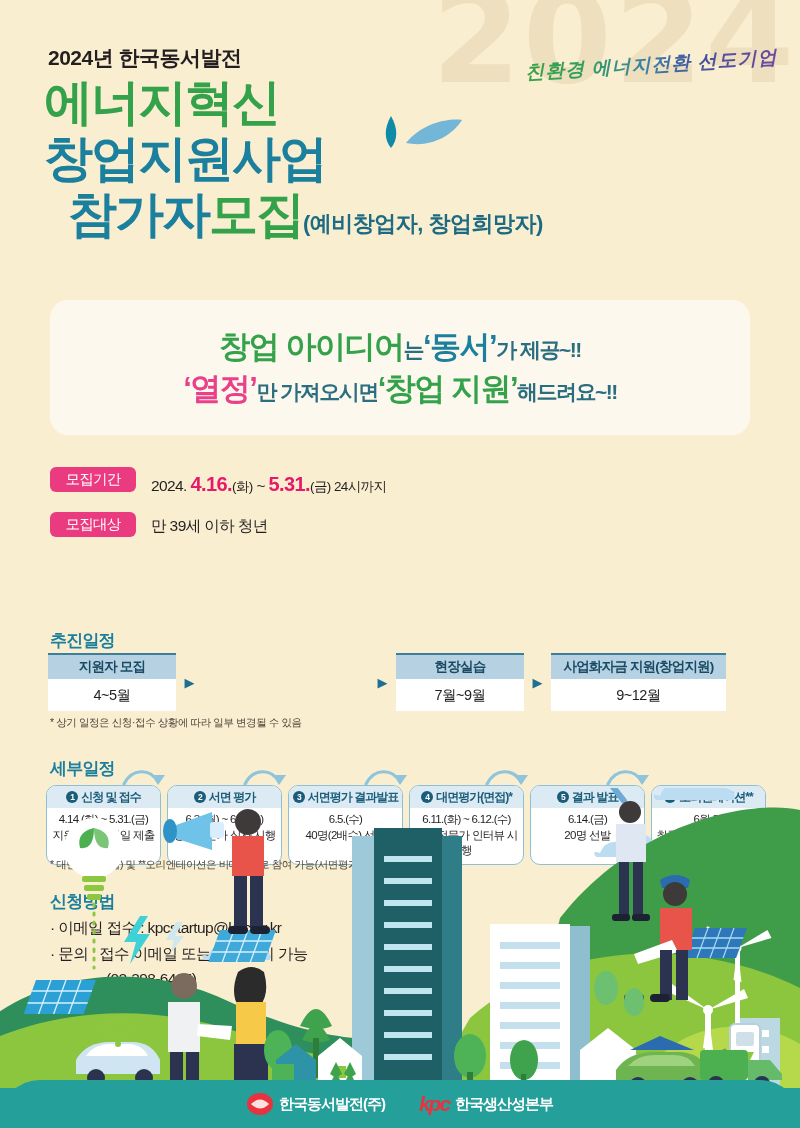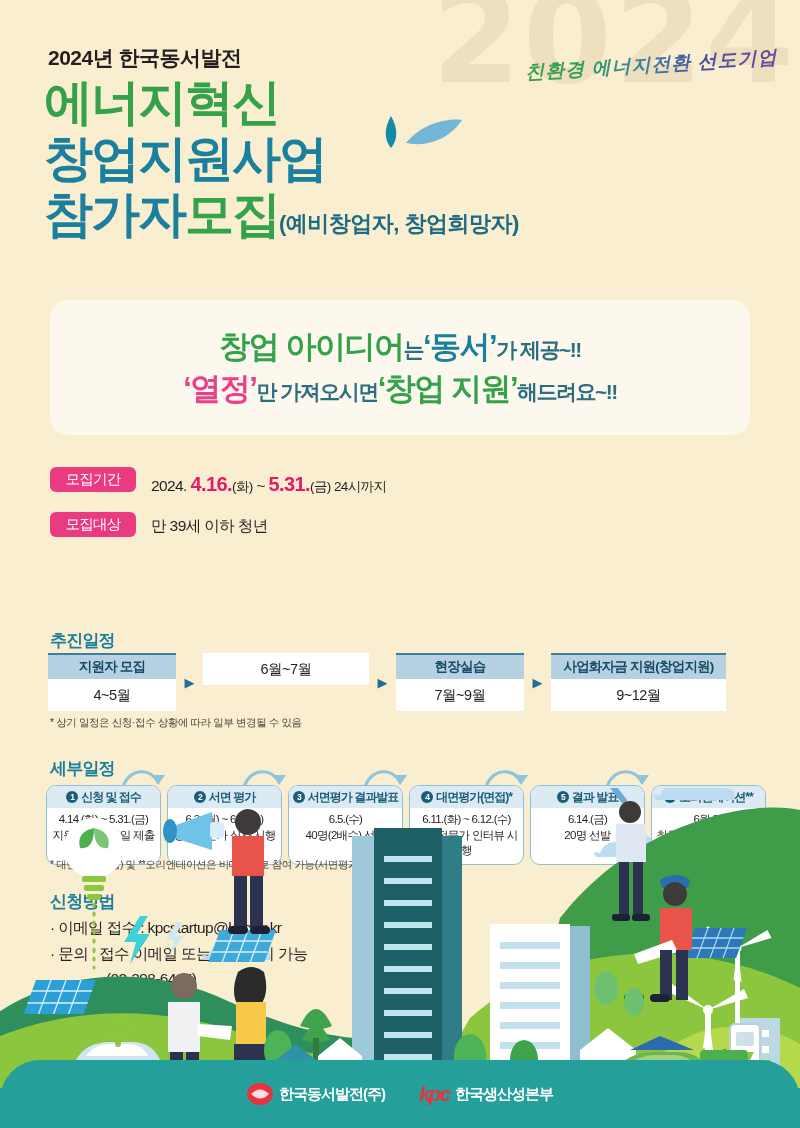--- a/index.html
+++ b/index.html
@@ -45,21 +45,21 @@
     font-size: 21px; font-weight: 800; color: #231f20;
     letter-spacing: -0.5px;
   }
   .title-block {
     position: absolute; top: 78px; left: 44px;
     line-height: 1.0;
   }
   .t-line { white-space: nowrap; }
   .t1 { font-size: 49px; font-weight: 800; color: #34a24a; letter-spacing: -2px; }
   .t2 { font-size: 49px; font-weight: 800; color: #1b7f9e; letter-spacing: -2px; margin-top: 7px; }
-  .t3 { margin-top: 7px; letter-spacing: -2px; }
+  .t3 { margin-top: 7px; letter-spacing: -2px; margin-left: 24px; }
   .t3 .a { font-size: 49px; font-weight: 800; color: #1b7f9e; }
   .t3 .b { font-size: 49px; font-weight: 800; color: #34a24a; }
   .t3 .c { font-size: 22px; font-weight: 700; color: #1c6b82; letter-spacing: -0.5px; }
 
   .leaf-deco { position: absolute; top: 110px; left: 378px; }
 
   
   .slogan-card {
     position: absolute; top: 300px; left: 50px;
     width: 700px; height: 135px;
@@ -162,21 +162,21 @@
   .apply { position: absolute; top: 915px; left: 50px; }
   .apply-line { font-size: 15.5px; color: #231f20; letter-spacing: -0.6px; line-height: 1.65; }
   .apply-indent { padding-left: 56px; }
 
   
   .illus { position: absolute; left: 0; bottom: 0; width: 800px; height: 340px; }
 
   
   .footer {
     position: absolute; left: 0; bottom: 0;
-    width: 800px; height: 68px;
+    width: 800px; height: 48px;
     background: #249f9a;
     border-top-left-radius: 40px;
     border-top-right-radius: 40px;
     display: flex; align-items: center; justify-content: center;
     gap: 34px;
   }
   .logo { display: flex; align-items: center; gap: 6px; }
   .logo-name { font-size: 15px; font-weight: 800; color: #ffffff; letter-spacing: -1px; }
   .kpc-mark { font-size: 21px; font-weight: 800; color: #e8333f; letter-spacing: -2px; font-style: italic; }
 </style>
@@ -230,21 +230,20 @@
 
   <div class="sec-head" style="top:629px; left:50px;">추진일정</div>
 
   <div class="flow">
     <div class="flow-box">
       <div class="flow-top">지원자 모집</div>
       <div class="flow-bot">4~5월</div>
     </div>
     <div class="flow-arrow">▶</div>
     <div class="flow-box wide">
-      <div class="flow-bot">6월~7월</div>
     </div>
     <div class="flow-arrow">▶</div>
     <div class="flow-box">
       <div class="flow-top">현장실습</div>
       <div class="flow-bot">7월~9월</div>
     </div>
     <div class="flow-arrow">▶</div>
     <div class="flow-box wide2">
       <div class="flow-top">사업화자금 지원(창업지원)</div>
       <div class="flow-bot">9~12월</div>

